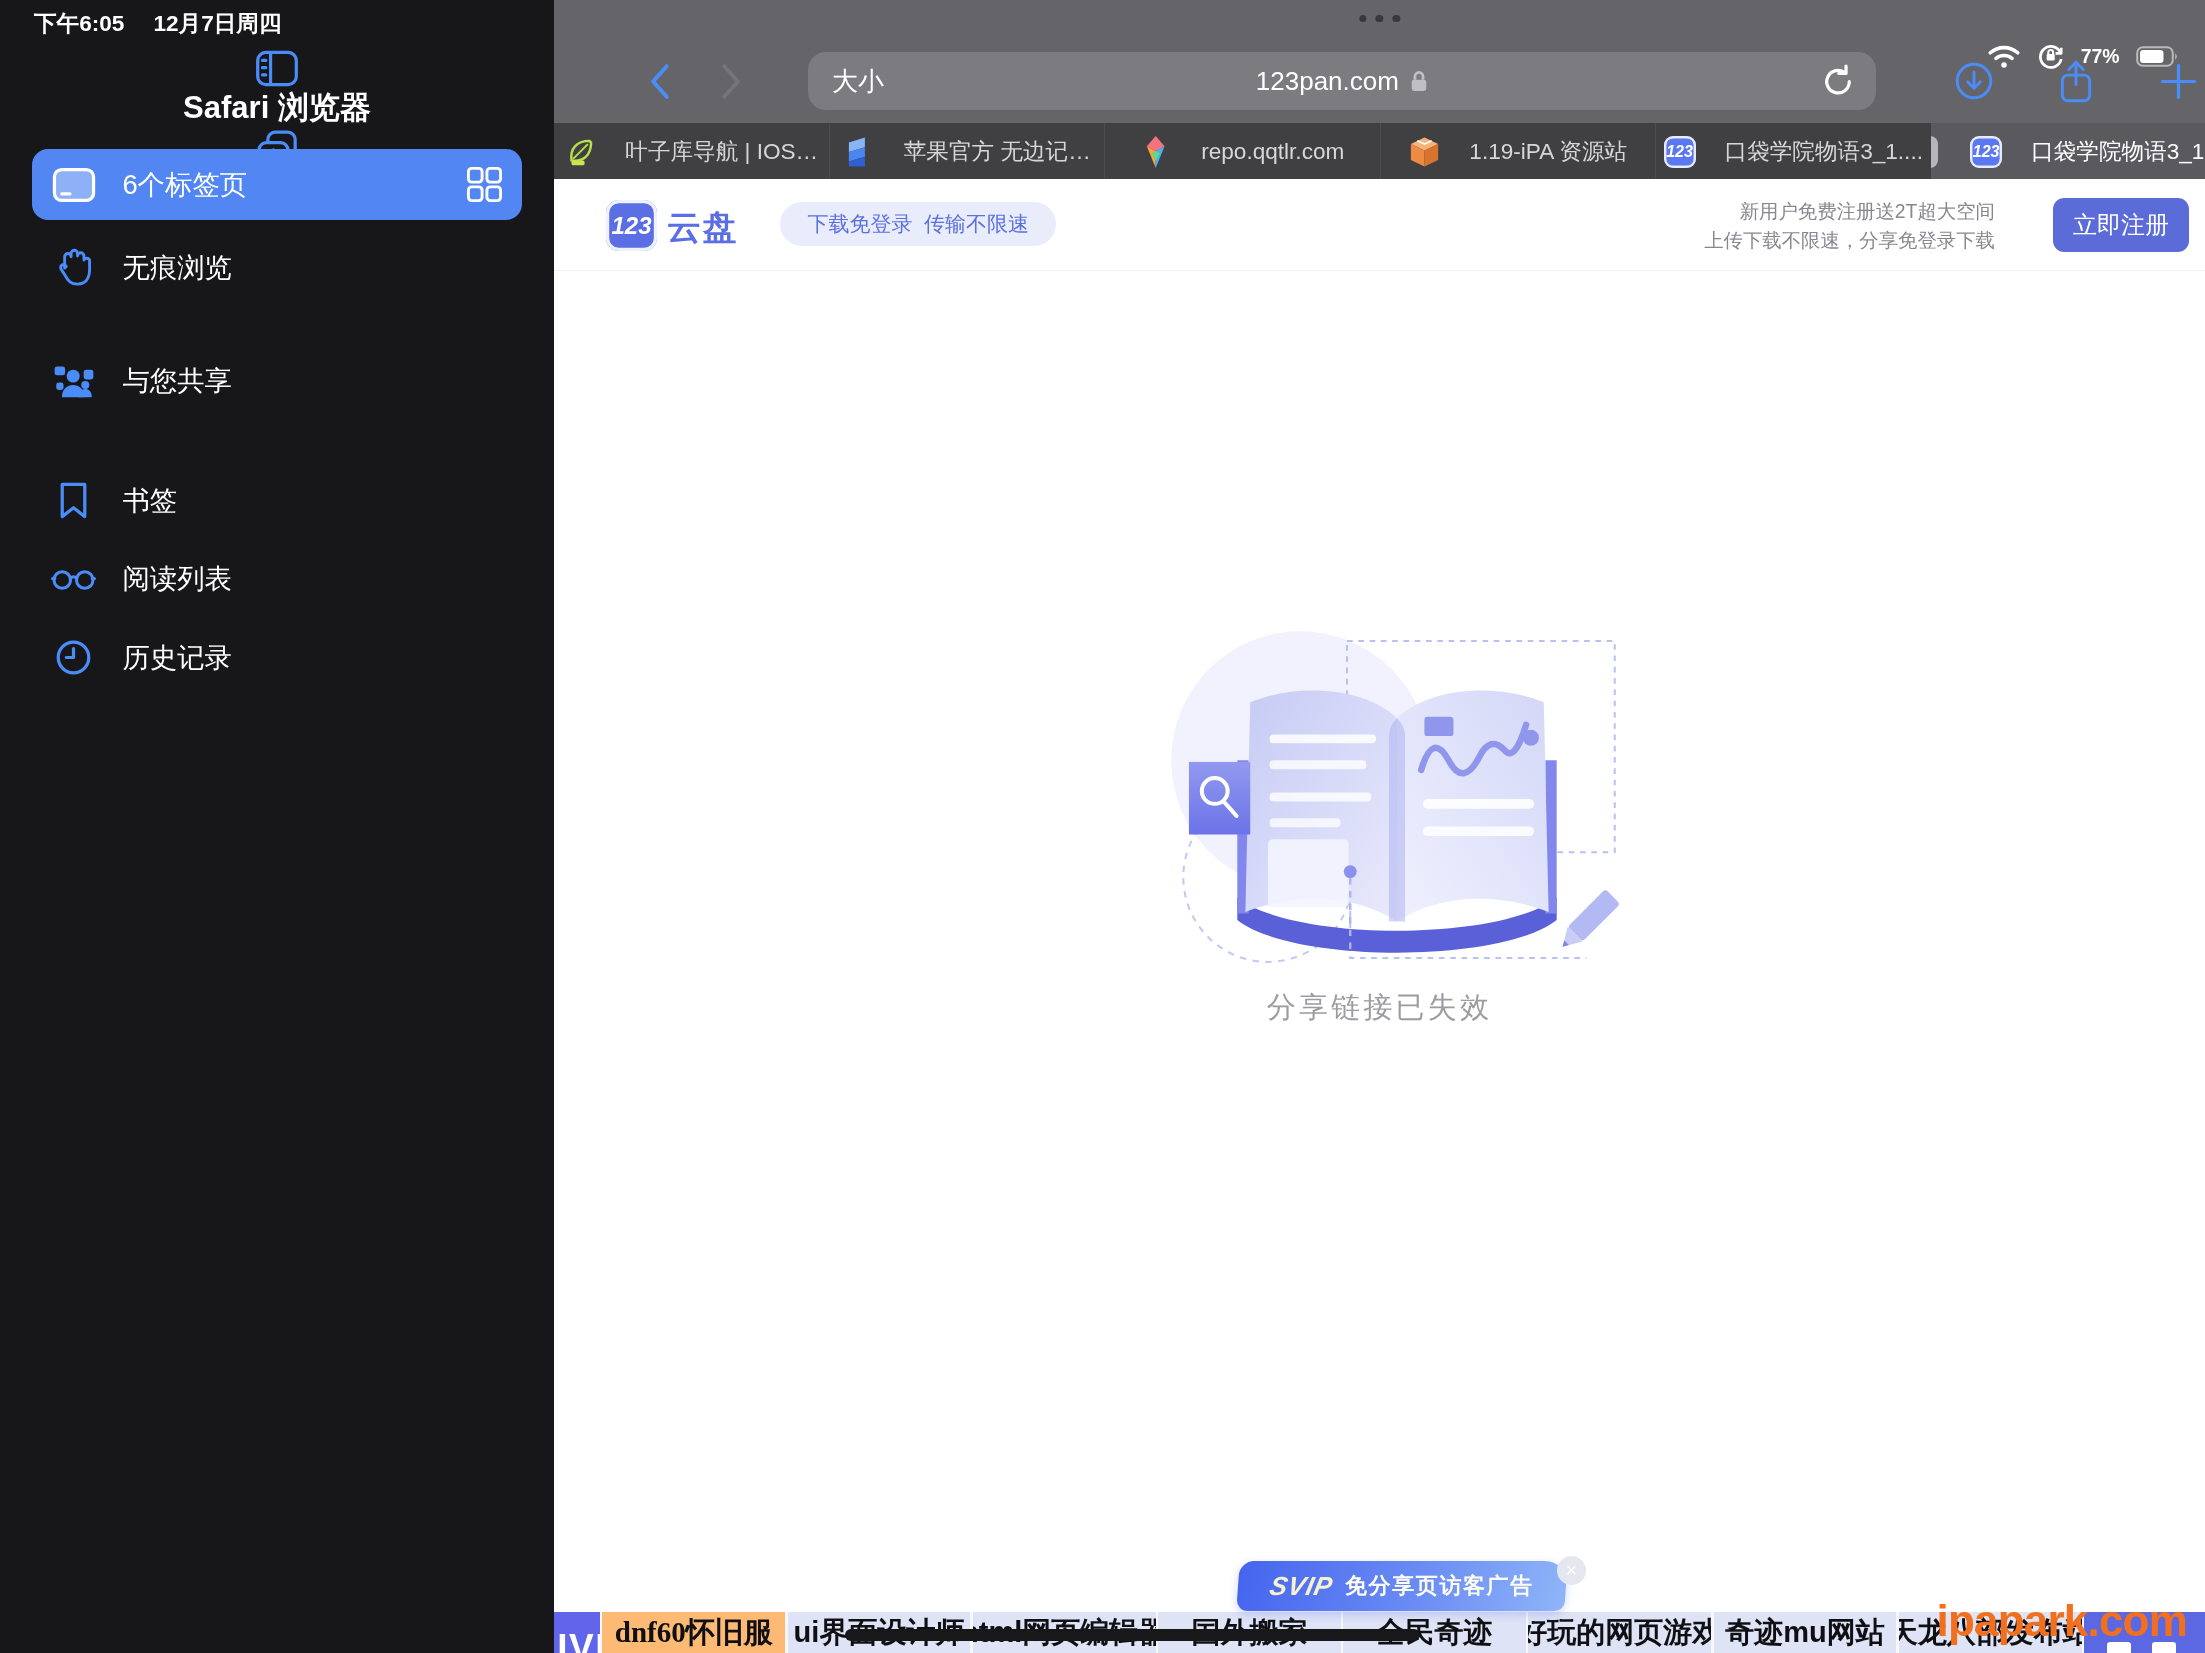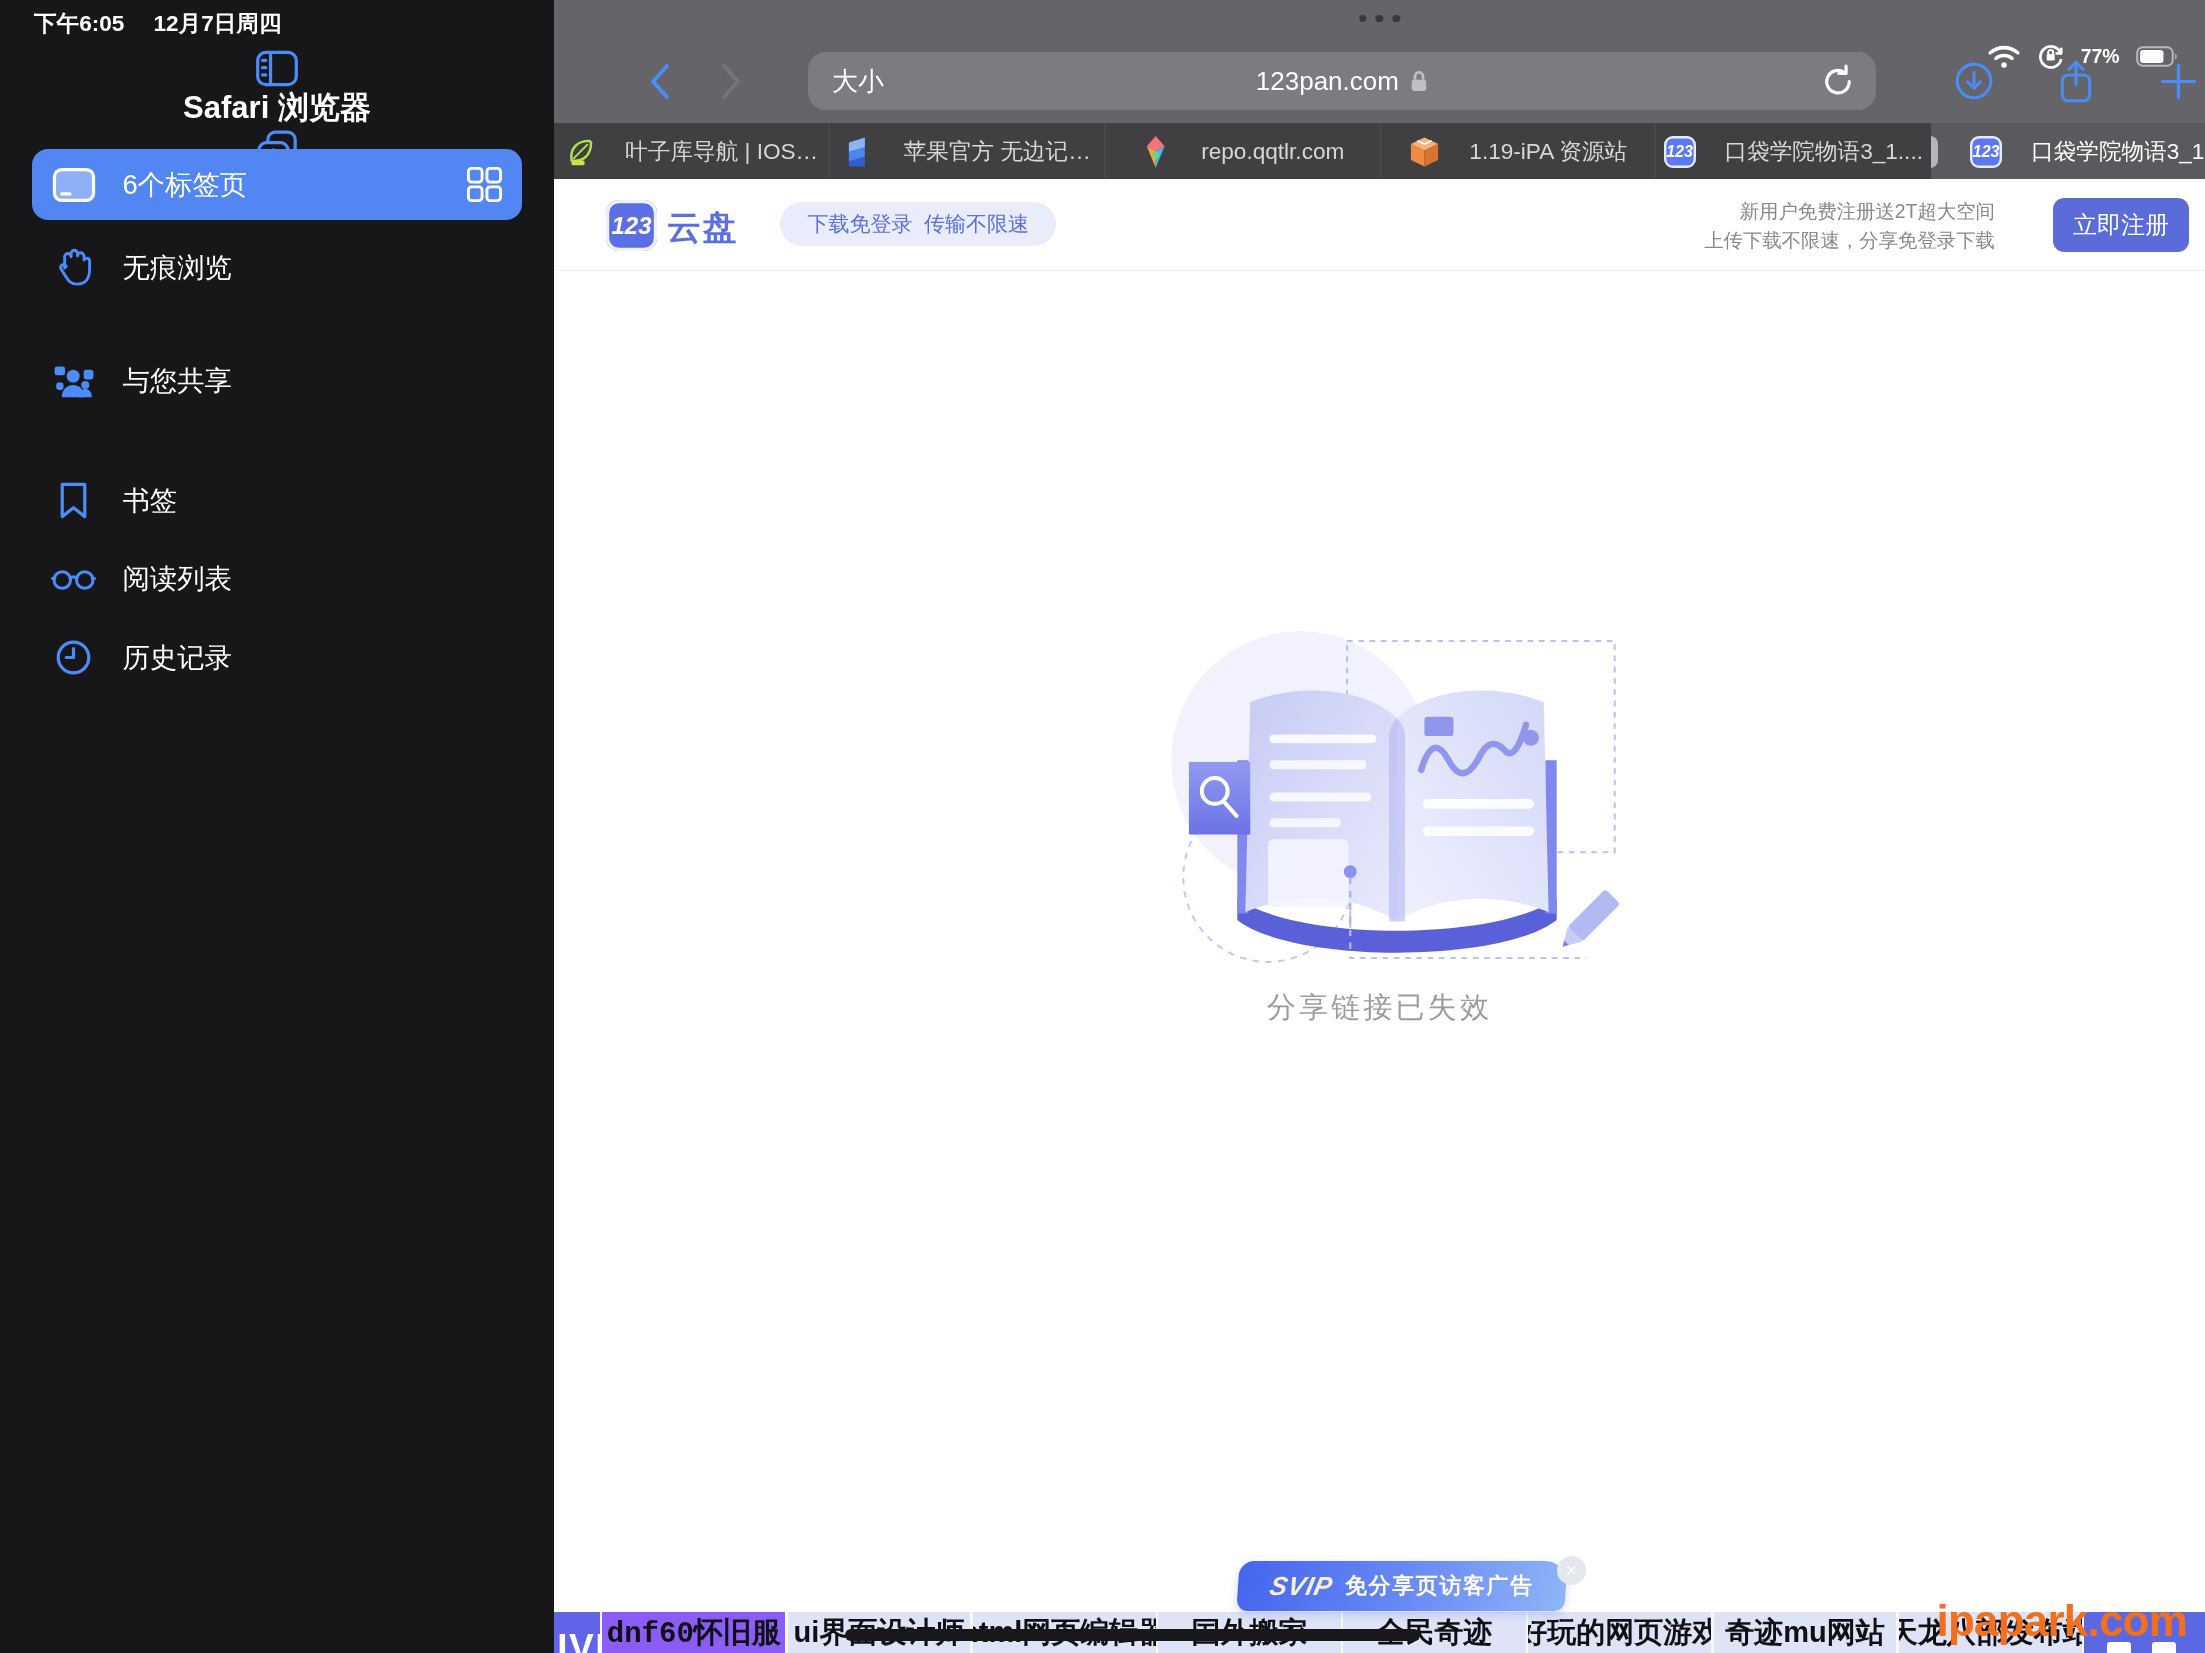--- a/index.html
+++ b/index.html
@@ -60,21 +60,21 @@
 
   
   .svip-banner{position:absolute;left:684px;top:1382px;width:328px;height:50px;z-index:4;background:linear-gradient(100deg,#4565ee 0%,#6a8cf4 55%,#8fb5f8 100%);border-radius:14.5px 22.6px 9.7px 11.3px;transform:skewX(-4deg);display:flex;align-items:center;justify-content:center;gap:13px;box-shadow:0 3.2px 8px rgba(70,100,240,.25);}
   .svip-word{transform:skewX(-8deg);font-size:26px;font-weight:800;font-style:italic;color:#f7f1cf;letter-spacing:0.8px;}
   .svip-text{transform:skewX(4deg);font-size:22px;font-weight:700;color:#fdfdf4;letter-spacing:1.6px;}
   .banner-close{position:absolute;left:1003px;top:1377px;width:29px;height:29px;border-radius:50%;background:#e5e7ee;color:#fff;font-size:19.4px;display:flex;align-items:center;justify-content:center;z-index:5;}
 
   
   .footer-row{position:absolute;left:0;right:0;bottom:0;height:41px;display:flex;gap:2.4px;background:#f7f8fc;z-index:2;}
   .f-cell{flex:1;background:#dee3f5;display:flex;align-items:center;justify-content:center;font-size:29px;font-weight:700;color:#101014;overflow:hidden;white-space:nowrap;}
-  .f-cell.dnf{background:#8b5cf6;font-family:Liberation Mono, monospace;}
+  .f-cell.dnf{background:#fdba74;font-family:Liberation Serif, serif;}
   .f-blue-sq{flex:none;width:46px;background:#6165ea;position:relative;overflow:hidden;}
   .f-blue-sq span{position:absolute;left:3.2px;top:14.5px;color:#fff;font-size:37px;font-weight:800;letter-spacing:1.6px;}
   .f-blue-right{flex:none;width:121px;background:#5b68e2;position:relative;overflow:hidden;}
   .f-blue-right i{position:absolute;bottom:-9.7px;width:24px;height:21px;background:#fff;border-radius:3.2px;}
   .strike-bar{position:absolute;left:291px;bottom:12px;width:575px;height:12px;border-radius:7.3px;background:#18181a;z-index:3;}
   .watermark{position:absolute;right:18px;top:1417px;font-size:44px;font-weight:800;color:#f2701d;z-index:6;letter-spacing:-0.8px;}
 
   svg{display:block;}
 </style>
 </head>

